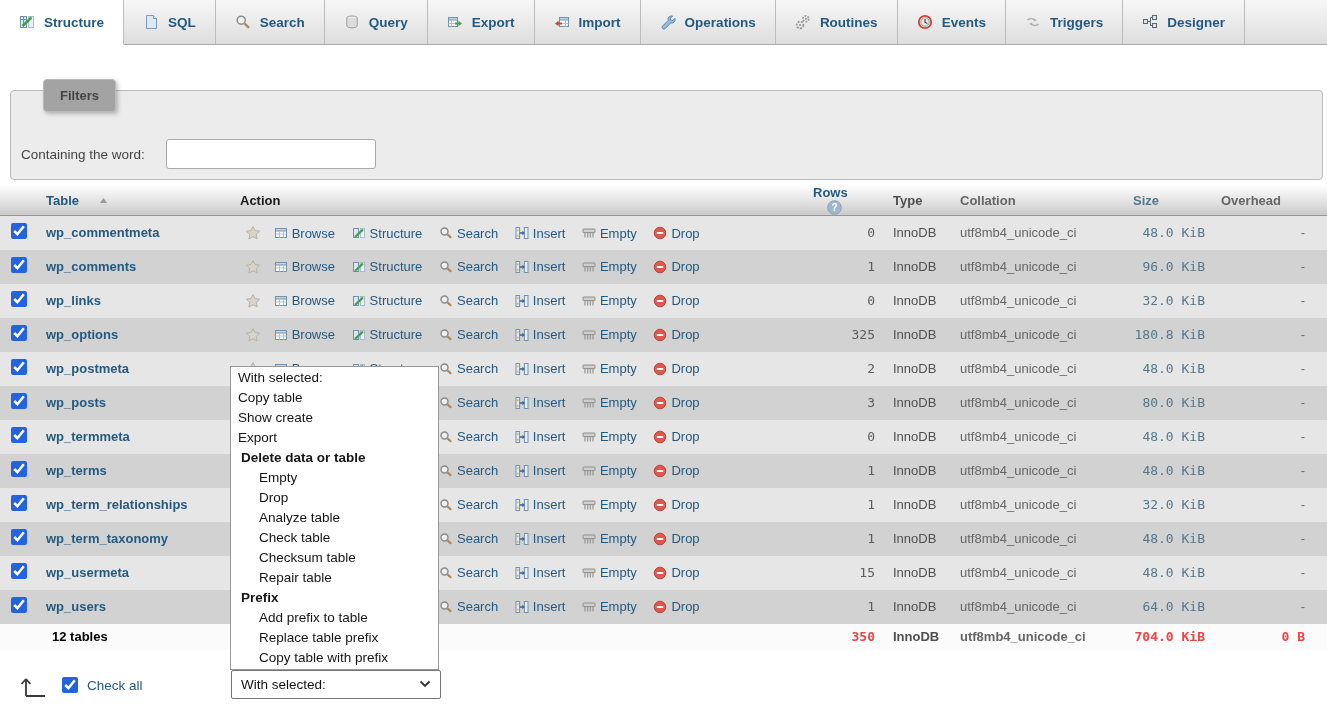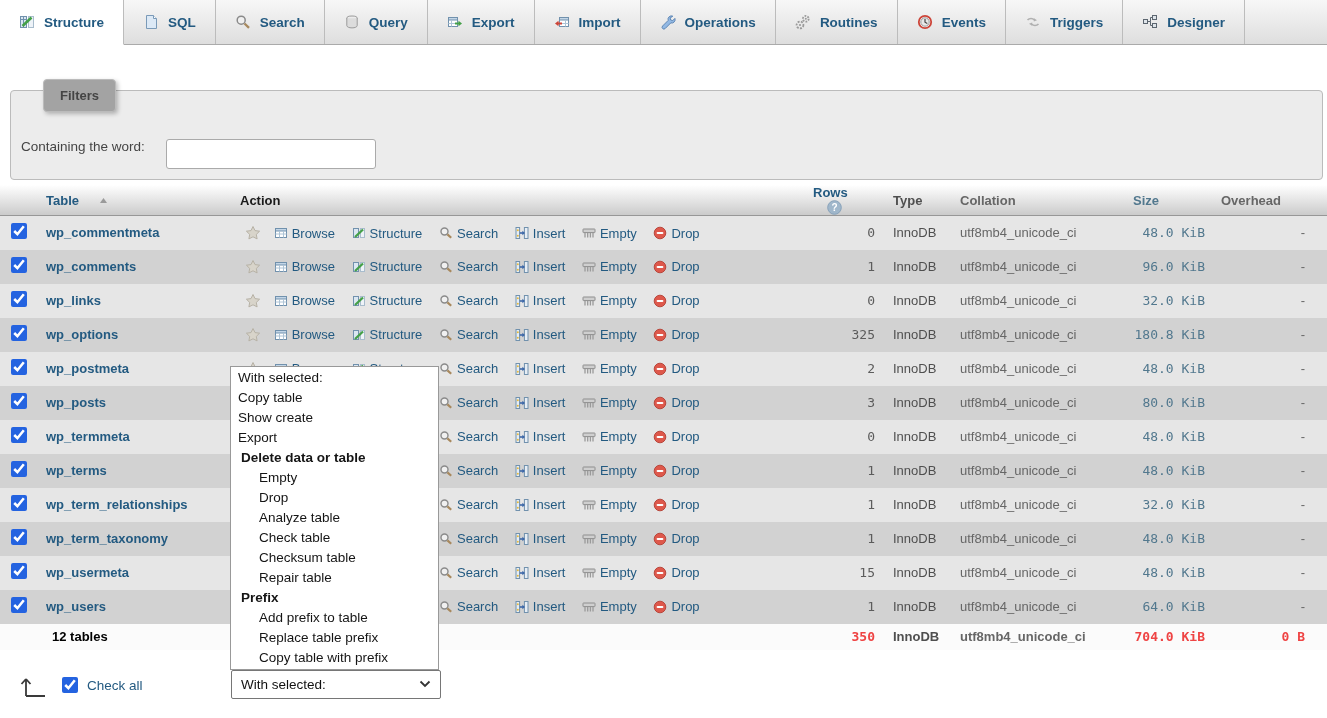--- a/index.html
+++ b/index.html
@@ -14,21 +14,21 @@
     border-right:1px solid #bcbcbc; font-weight:bold; font-size:13.5px; color:#235a81; }
   .tab.active { background:#fff; border-bottom:1px solid #fff; margin-bottom:-1px; }
   .tab svg { flex:none; }
 
   
   .filters { position:relative; margin:45px 4px 0 10px; height:90px;
     background:#ececec; border:1px solid #bbb; border-radius:4px; }
   .legend { position:absolute; top:-12px; left:12px; background:#a3a3a3; border:1px solid #bbb;
     border-radius:4px; padding:8px 16px; font-weight:bold; color:#444;
     box-shadow:2px 2px 4px rgba(0,0,0,.25);margin-left:20px; }
-  .filter-row { display:flex; gap:21px; padding:48px 0 0 10px; }
+  .filter-row { display:flex; align-items:center; gap:21px; padding:48px 0 0 10px; }
   .filter-row label { color:#444; font-size:13.5px; }
   .filter-input { width:210px; height:30px; border:1px solid #aaa; border-radius:3px;
     background:#fff; padding:0 6px; font:13px "Liberation Sans",sans-serif; }
 
   
   table.tables-grid { width:1327px; margin-top:5px; border-collapse:collapse; table-layout:fixed; }
   thead th { height:30px; background:linear-gradient(#ffffff,#cbcbcb);
     border-bottom:1px solid #979797; text-align:left; font-weight:bold; color:#1a1a1a;
     font-size:13px; vertical-align:middle; }
   th.c-table span { color:#235a81; cursor:pointer; }

